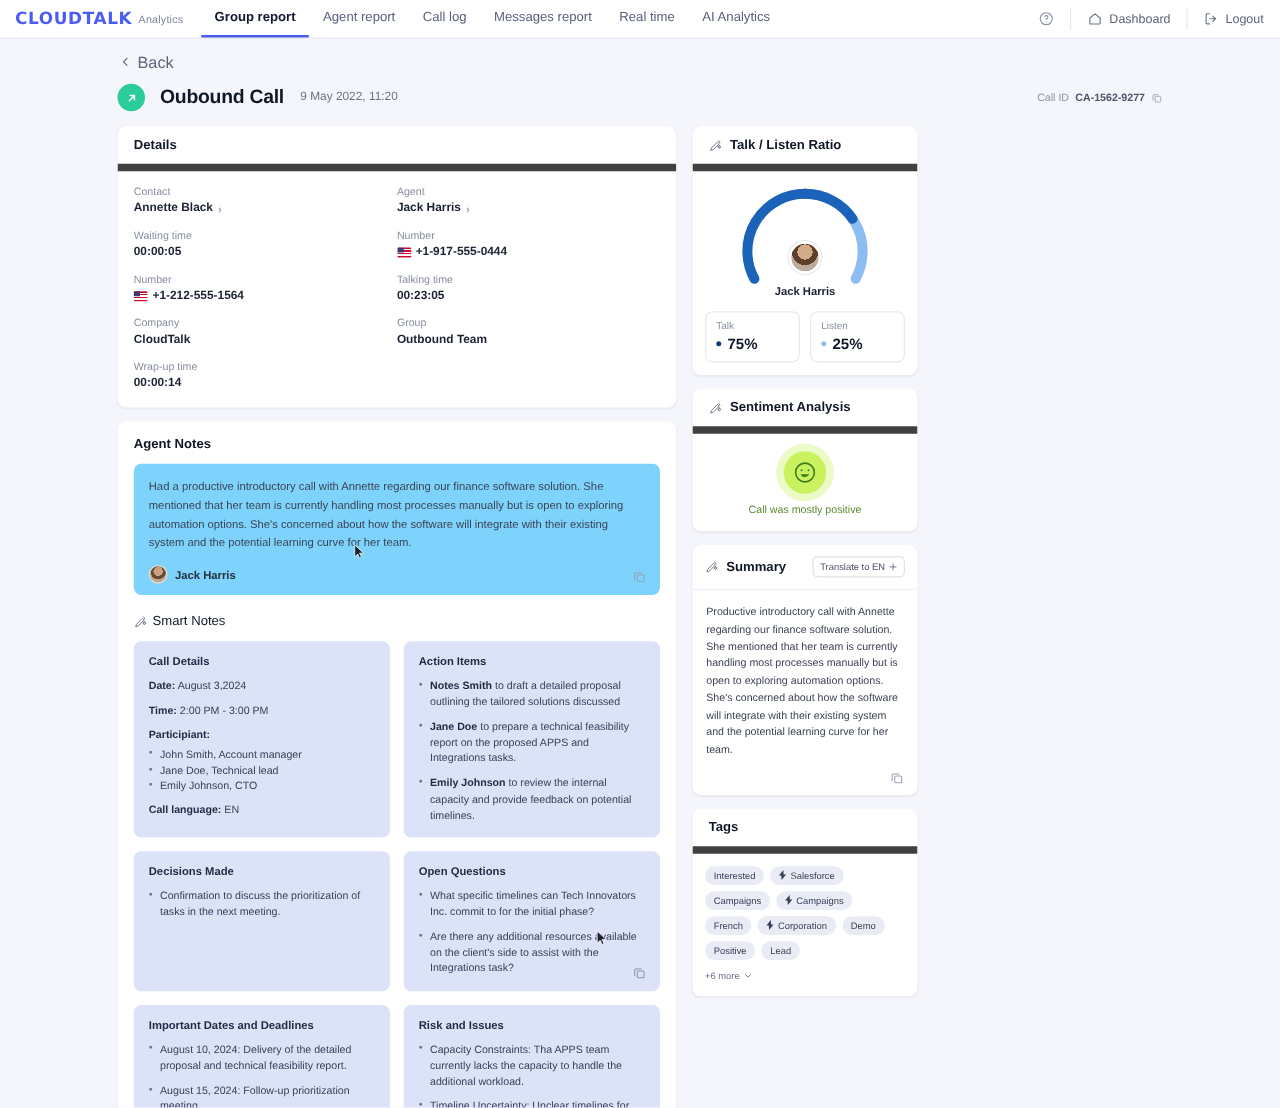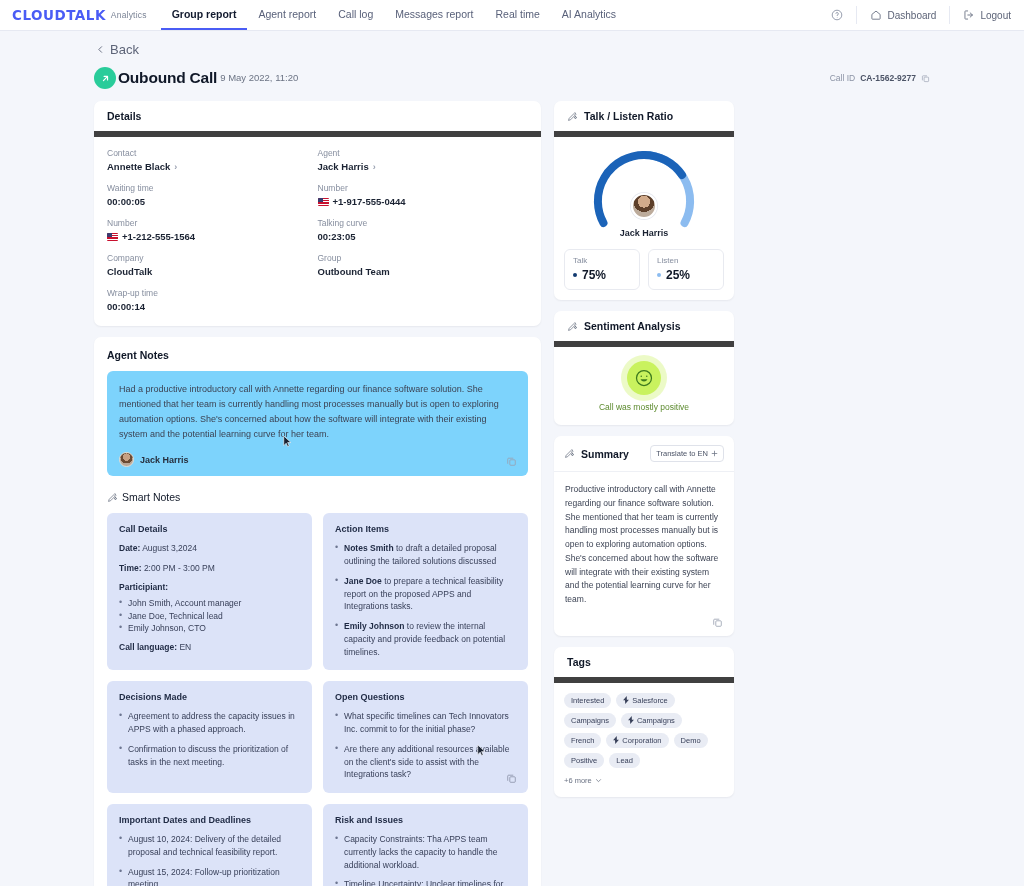--- a/index.html
+++ b/index.html
@@ -41,21 +41,21 @@
   .tr-sep { width: 1px; background: #e6e9f2; margin: 6px 0; }
   .ico { display: inline-flex; align-items: center; justify-content: center; }
 
   
   .page { padding: 11px 0 0 0; height: calc(886px - 31px); }
   .wrap { width: 836px; margin: 0 auto; }
 
   .backrow { display: flex; align-items: center; gap: 5px; font-size: 13px; color: #5d6478;
              cursor: pointer; margin: 0 0 10px 2px; }
 
-  .titlerow { display: flex; align-items: center; gap: 2px; margin-bottom: 12px; position: relative; }
+  .titlerow { display: flex; align-items: center; gap: 12px; margin-bottom: 12px; position: relative; }
   .call-badge {
     width: 22px; height: 22px; border-radius: 50%; background: #29cc9a;
     display: flex; align-items: center; justify-content: center; flex: 0 0 auto;
   }
   .title { font-size: 15.5px; font-weight: 700; color: #101828; letter-spacing: -.2px; }
   .title-date { font-size: 9.5px; color: #6b7384; margin-left: 1px; padding-bottom: 1px; }
   .callid { margin-left: auto; display: flex; align-items: center; gap: 5px; font-size: 8.5px; color: #8b93a5; }
   .callid b { color: #4b5366; font-weight: 600; }
 
   .cols { display: flex; gap: 13px; align-items: flex-start; }
@@ -296,21 +296,21 @@
               </div>
             </div>
             <div>
               <div class="dlabel">Number</div>
               <div class="dvalue">
                 <span class="flag"></span>
                 <span>+1-212-555-1564</span>
               </div>
             </div>
             <div>
-              <div class="dlabel">Talking curve</div>
+              <div class="dlabel">Talking time</div>
               <div class="dvalue plain">00:23:05</div>
             </div>
 
             <div>
               <div class="dlabel">Company</div>
               <div class="dvalue">CloudTalk</div>
             </div>
             <div>
               <div class="dlabel">Group</div>
               <div class="dvalue">Outbound Team</div>
@@ -383,21 +383,20 @@
             <ul class="sn-ul">
               <li><b>Notes Smith</b><span> to draft a detailed proposal outlining the tailored solutions discussed</span></li>
               <li><b>Jane Doe</b><span> to prepare a technical feasibility report on the proposed APPS and Integrations tasks.</span></li>
               <li><b>Emily Johnson</b><span> to review the internal capacity and provide feedback on potential timelines.</span></li>
             </ul>
           </div>
 
           <div class="sn-card">
             <div class="sn-title">Decisions Made</div>
             <ul class="sn-ul">
-              <li>Agreement to address the capacity issues in APPS with a phased approach.</li>
               <li>Confirmation to discuss the prioritization of tasks in the next meeting.</li>
             </ul>
           </div>
 
           <div class="sn-card">
             <div class="sn-title">Open Questions</div>
             <ul class="sn-ul">
               <li>What specific timelines can Tech Innovators Inc. commit to for the initial phase?</li>
               <li>Are there any additional resources available on the client's side to assist with the Integrations task?</li>
             </ul>

